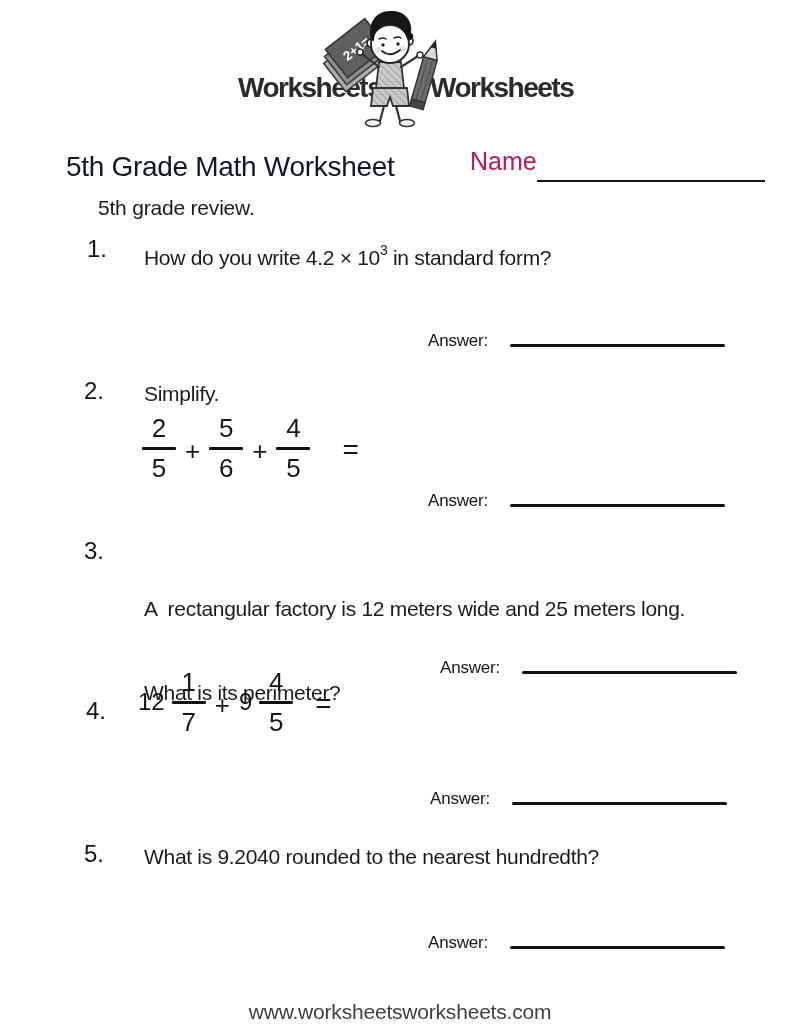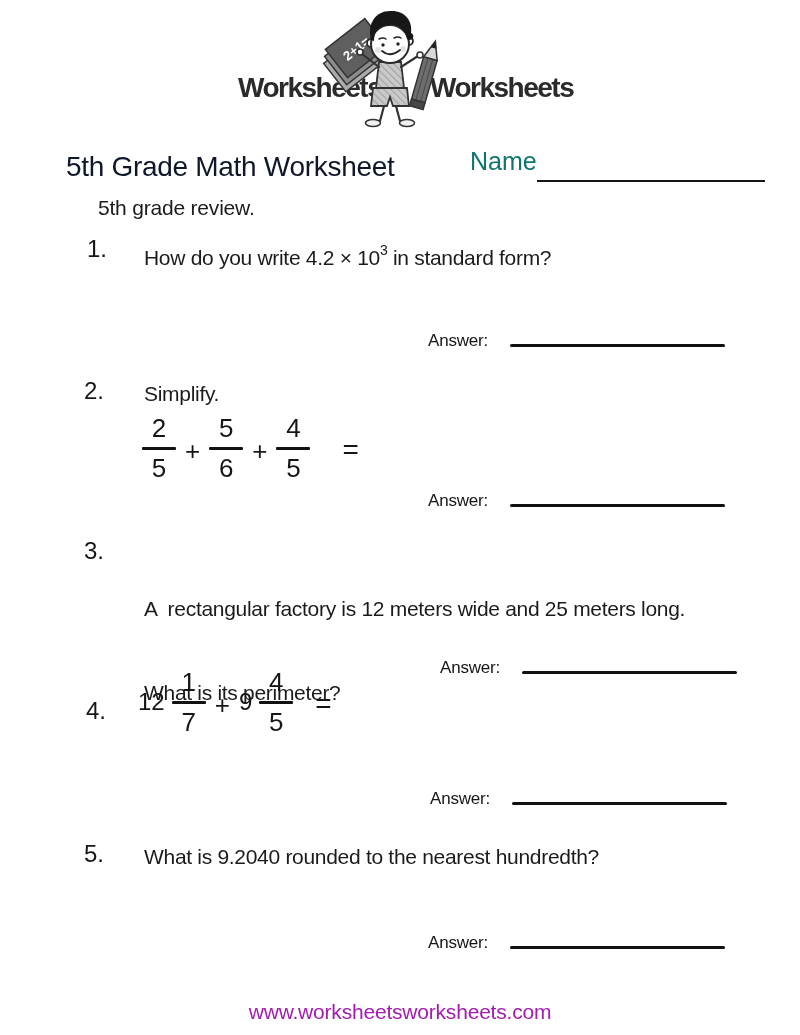--- a/index.html
+++ b/index.html
@@ -8,42 +8,42 @@
     font-family:"Liberation Sans", sans-serif;color:#1e1e1e;overflow:hidden;
   }
   .abs{position:absolute;}
   
   .logo-text{
     font-size:28px;font-weight:bold;letter-spacing:-1.5px;color:#2b2b2b;
     line-height:1;white-space:nowrap;
   }
   
   .title{font-size:28px;letter-spacing:-0.3px;color:#0f172a;line-height:1.15;}
-  .name-label{font-size:25px;color:#0f766e;line-height:1.1;}
+  .name-label{font-size:25px;color:#be185d;line-height:1.1;}
   .name-line{height:2px;background:#161616;}
   .subtitle{font-size:21px;letter-spacing:-0.2px;color:#1b1b1b;}
   
   .qnum{font-size:24px;color:#161616;line-height:1.1;}
   .qtext{font-size:21px;letter-spacing:-0.3px;color:#1b1b1b;line-height:28px;white-space:pre-wrap;}
   .qtext sup{font-size:14px;position:relative;top:-2px;}
   
   .answer{display:flex;align-items:flex-end;gap:22px;}
   .answer-label{font-size:17px;letter-spacing:-0.2px;color:#161616;line-height:1.2;}
   .answer-line{width:215px;height:3px;background:#111;border-radius:2px;margin-bottom:4px;}
   
   .expr{display:flex;align-items:center;}
   .frac{display:inline-flex;flex-direction:column;align-items:center;}
   .frac .fnum,.frac .fden{font-size:26px;color:#161616;line-height:1.1;padding:0 2px;}
   .frac .fbar{width:34px;height:3px;background:#111;border-radius:1px;margin:4px 0;}
   .op{font-size:26px;color:#161616;margin:0 9px;padding-top:6px;}
   .eq{font-size:28px;color:#161616;margin-left:32px;padding-top:4px;}
   .whole{font-size:24px;color:#161616;margin-right:7px;}
   .mixed{display:inline-flex;align-items:center;}
   
-  .footer{width:800px;text-align:center;font-size:21px;letter-spacing:-0.2px;color:#a21caf;}
+  .footer{width:800px;text-align:center;font-size:21px;letter-spacing:-0.2px;color:#404040;}
 </style>
 </head>
 <body>
 
 <div id="page">
 
   <div class="abs logo-text" style="left:238px;top:74px;">Worksheets</div>
   <div class="abs logo-text" style="left:430px;top:74px;">Worksheets</div>
 
   <svg class="abs" style="left:312px;top:4px;" width="148" height="124" viewBox="0 0 148 124">

